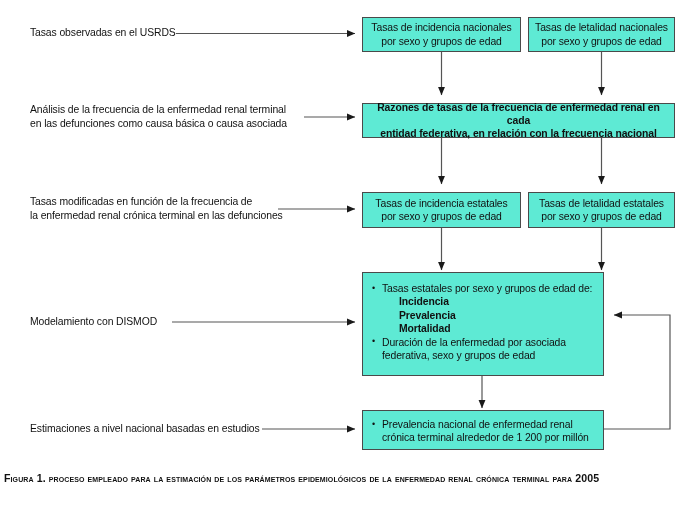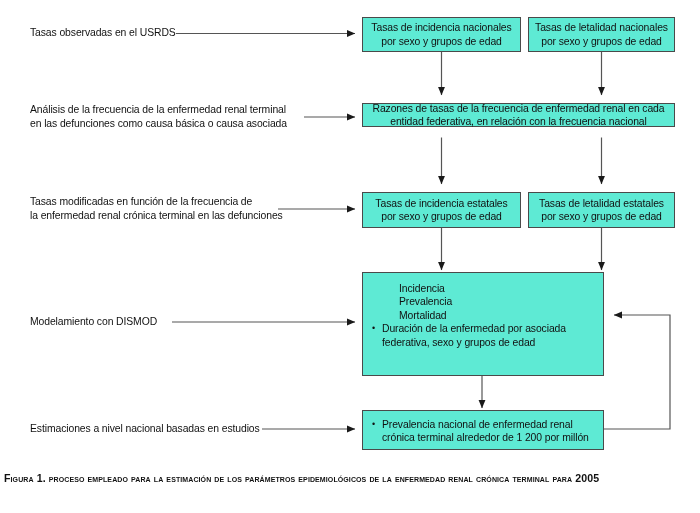--- a/index.html
+++ b/index.html
@@ -179,38 +179,39 @@
   <div class="box" style="left:362px; top:17px; width:159px; height:35px;">
     <span class="box-text">Tasas de incidencia nacionales
 por sexo y grupos de edad</span>
   </div>
 
   <div class="box" style="left:528px; top:17px; width:147px; height:35px;">
     <span class="box-text">Tasas de letalidad nacionales
 por sexo y grupos de edad</span>
   </div>
 
-  <div class="box" style="left:362px; top:103px; width:313px; height:24px;">
+  <div class="box" style="left:362px; top:103px; width:313px; height:35px;font-weight:bold;">
     <span class="box-text">Razones de tasas de la frecuencia de enfermedad renal en cada
 entidad federativa, en relación con la frecuencia nacional</span>
   </div>
 
   <div class="box" style="left:362px; top:192px; width:159px; height:36px;">
     <span class="box-text">Tasas de incidencia estatales
 por sexo y grupos de edad</span>
   </div>
 
   <div class="box" style="left:528px; top:192px; width:147px; height:36px;">
     <span class="box-text">Tasas de letalidad estatales
 por sexo y grupos de edad</span>
   </div>
 
   <div class="box bulleted" style="left:362px; top:272px; width:242px; height:104px; padding:9px 8px 0 8px;">
     <ul class="bullet-list">
-      <li style="list-style:none;">
+      <li class="bullet-li">Tasas estatales por sexo y grupos de edad de:</li>
+      <li style="list-style:none;font-weight:bold;">
         <ul class="sub-list">
           <li class="sub-li">Incidencia</li>
           <li class="sub-li">Prevalencia</li>
           <li class="sub-li">Mortalidad</li>
         </ul>
       </li>
       <li class="bullet-li">Duración de la enfermedad por asociada
 federativa, sexo y grupos de edad</li>
     </ul>
   </div>

